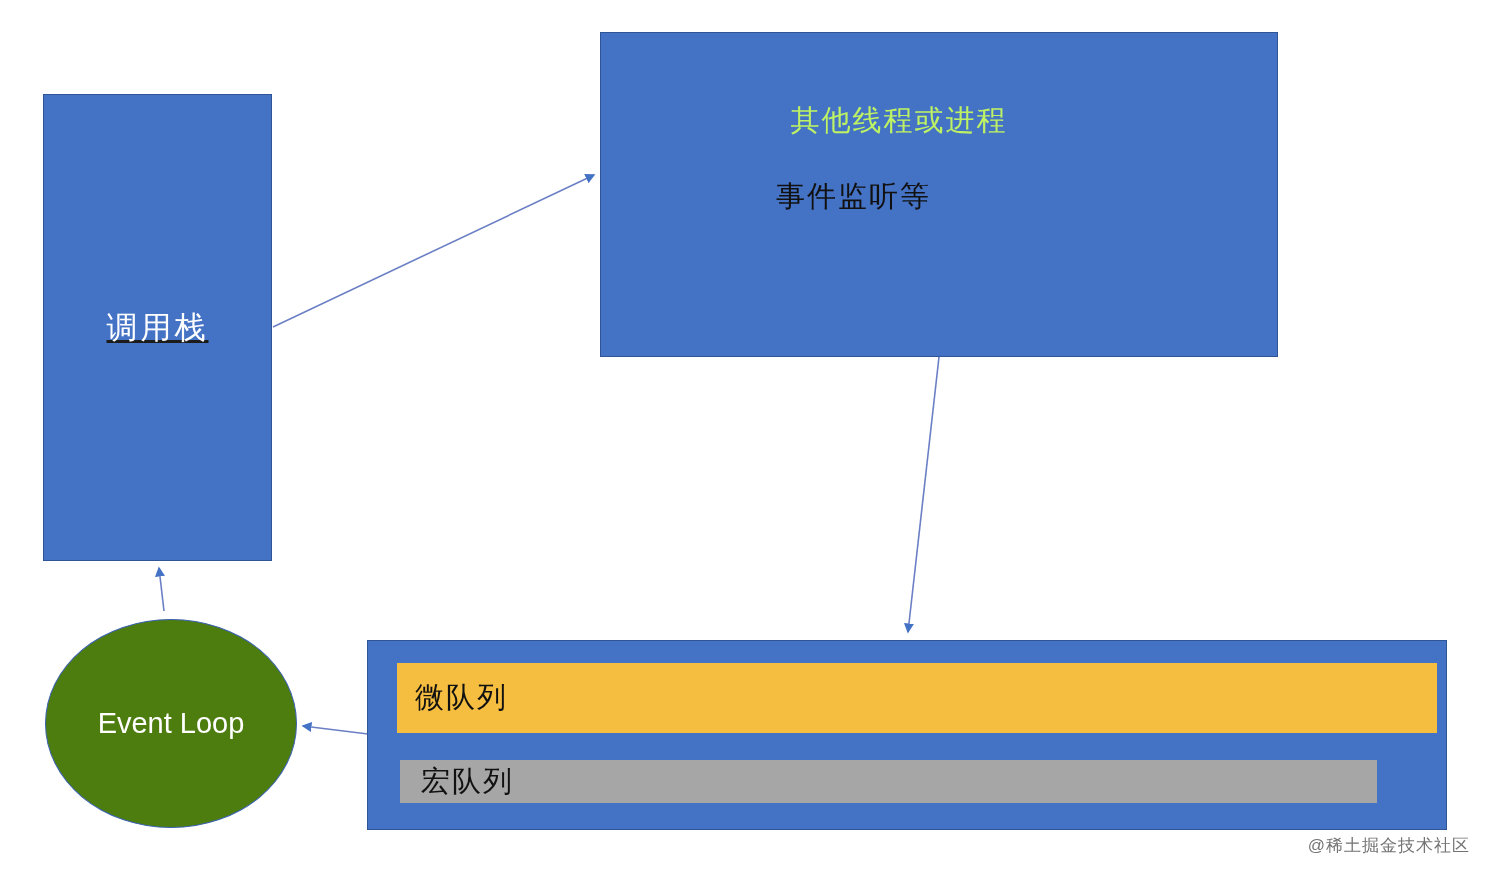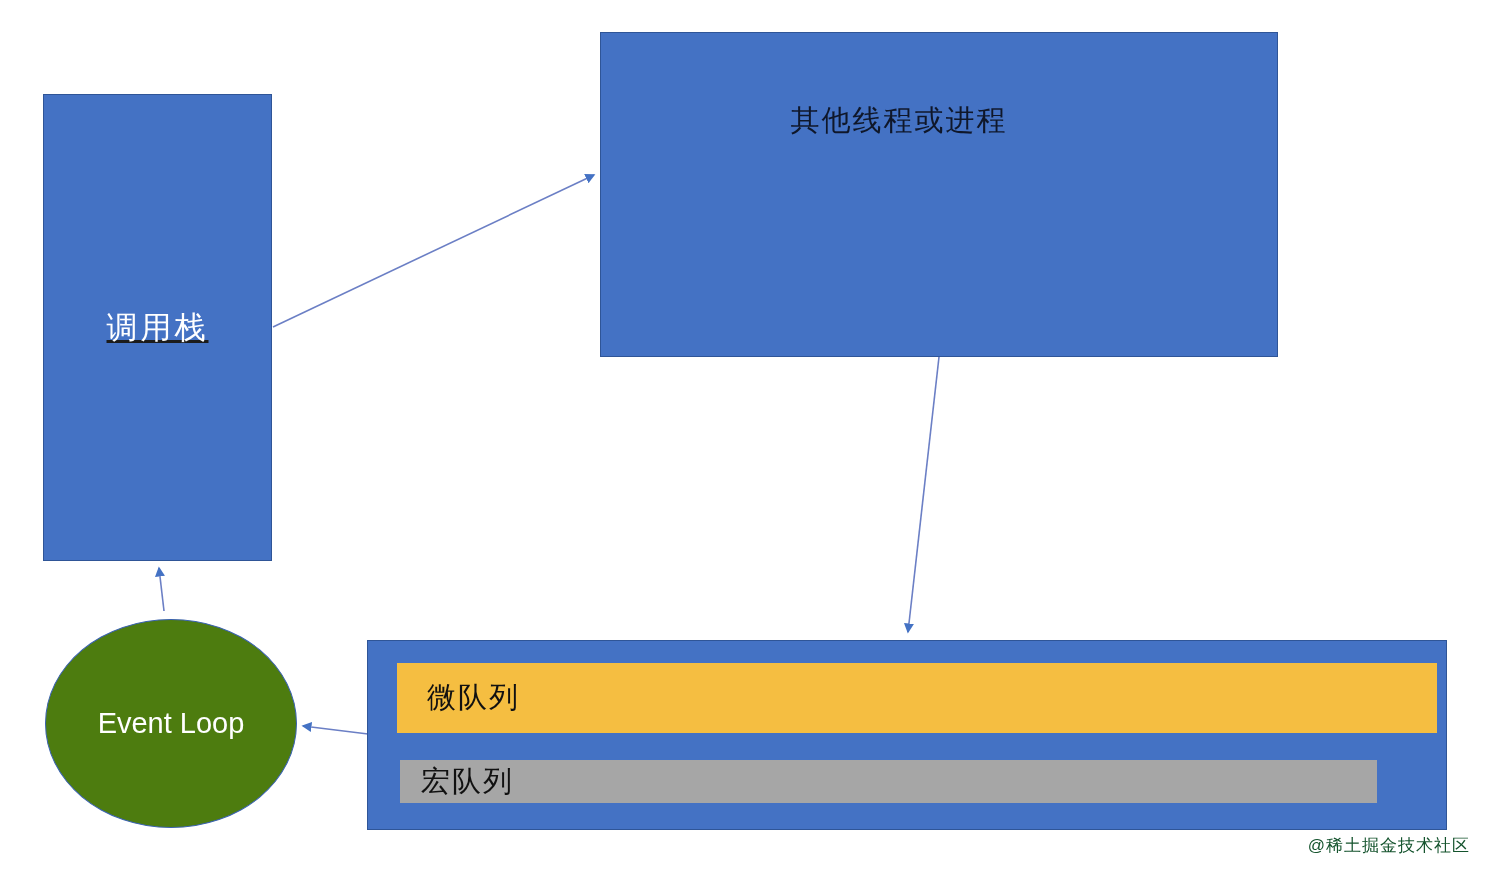--- a/index.html
+++ b/index.html
@@ -29,21 +29,21 @@
   }
 
   
   #other-threads {
     left: 600px; top: 32px; width: 678px; height: 325px;
   }
   #other-threads .title {
     position: absolute; top: 68px; left: 0; width: 100%;
     padding-right: 80px;
     text-align: center;
-    font-size: 29px; letter-spacing: 2px; color: #0f172a; font-family: Liberation Mono, monospace;
+    font-size: 29px; letter-spacing: 2px; color: #bef264; font-family: Liberation Mono, monospace;
   }
   #other-threads .body {
     position: absolute; left: 175px; top: 146px;
     font-size: 29px; line-height: 35px; letter-spacing: 2px; color: #111111;
   }
 
   
   #event-loop {
     left: 45px; top: 619px; width: 252px; height: 209px;
     background: #4d7c0f;
@@ -54,35 +54,35 @@
   #event-loop .label { color: #ffffff; font-size: 29px; }
 
   
   #queue-box {
     left: 367px; top: 640px; width: 1080px; height: 190px;
   }
   #micro-queue {
     left: 397px; top: 663px; width: 1040px; height: 70px;
     background: #F5BE41;
     display: flex; align-items: center;
-    padding-left: 30px;
+    padding-left: 18px;
   }
   #macro-queue {
     left: 400px; top: 760px; width: 977px; height: 43px;
     background: #A6A6A6;
     display: flex; align-items: center;
     padding-left: 21px;
   }
   .queue-label { font-size: 29px; letter-spacing: 2px; color: #111111; }
 
   
   #watermark {
     right: 42px; top: 834px;
     font-size: 17px; letter-spacing: 1px;
-    color: #14532d;
+    color: #737373;
   }
 
   
   #arrows-layer {
     position: absolute; left: 0; top: 0;
     width: 1512px; height: 876px;
     pointer-events: none;
   }
   #arrows-layer line {
     stroke: #6B7FC5;
@@ -104,20 +104,21 @@
   <line x1="164" y1="611" x2="159" y2="568" marker-end="url(#arrowhead)"></line>
 </svg>
 
 <div id="call-stack" class="abs blue-box">
   <span class="label">调用栈</span>
 </div>
 
 <div id="other-threads" class="abs blue-box">
   <div class="title">其他线程或进程</div>
   <div class="body">
+    <div>事件监听等</div>
   </div>
 </div>
 
 <div id="event-loop" class="abs">
   <span class="label">Event Loop</span>
 </div>
 
 <div id="queue-box" class="abs blue-box"></div>
 
 <div id="micro-queue" class="abs">

